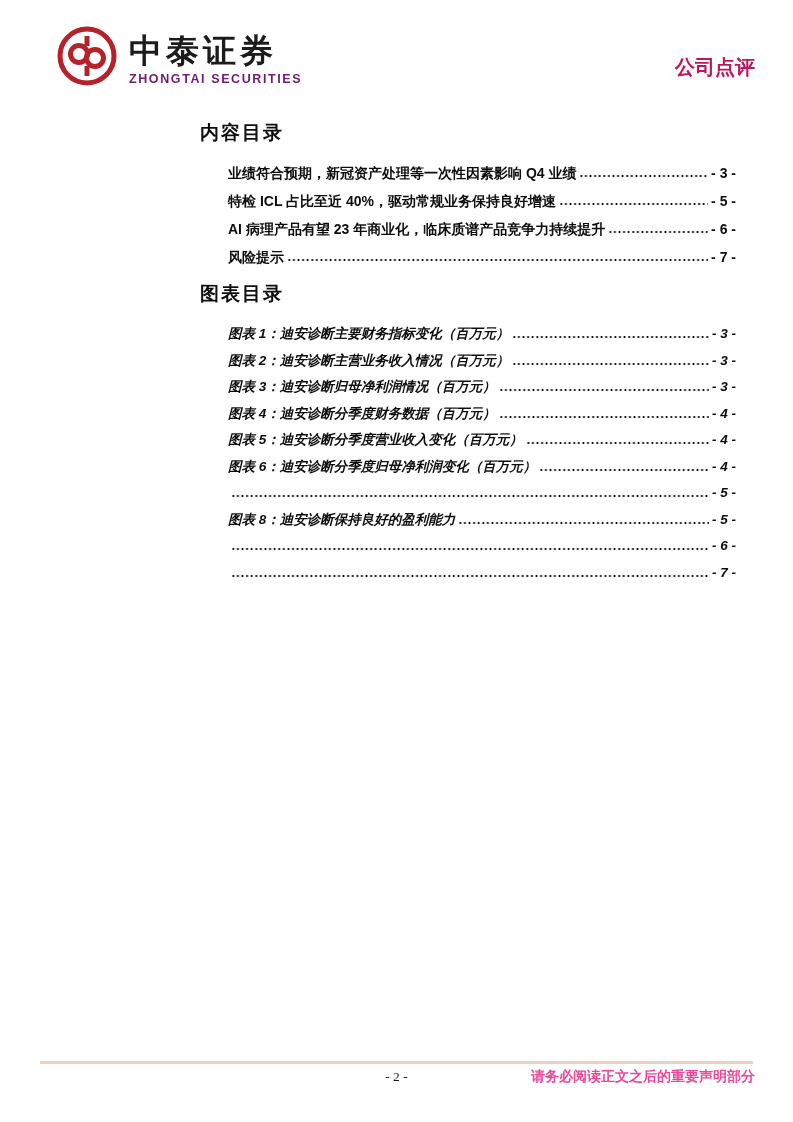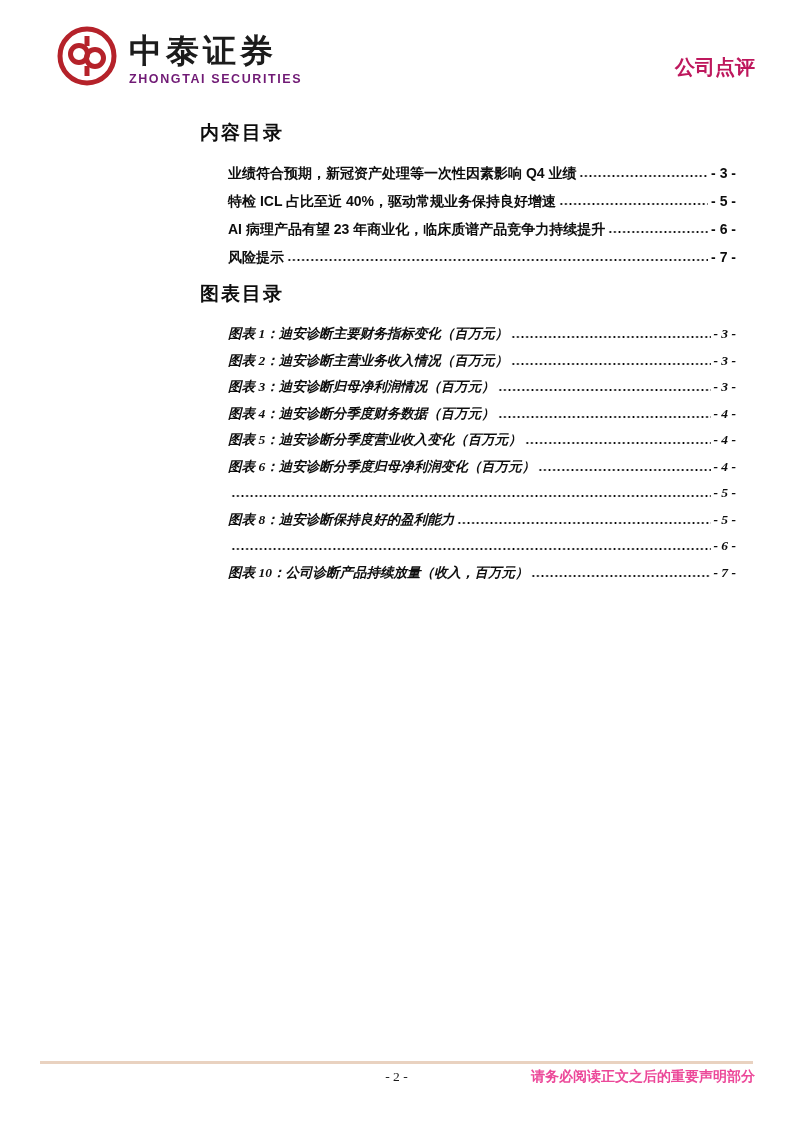--- a/index.html
+++ b/index.html
@@ -89,21 +89,21 @@
     font-weight: bold;
     line-height: 20px;
     color: #0d0d0d;
   }
   .figures-section { margin-top: 6px; }
   .figures-section .row { height: 26.5px; }
   .figures-section .row .label,
   .figures-section .row .page {
     font-style: italic;
     font-size: 13.5px;
-    font-family: Liberation Serif, serif;
+    font-family: Liberation Sans, sans-serif;
   }
 
   
   .footer-line {
     position: absolute;
     left: 40px;
     width: 713px;
     top: 1061px;
     height: 2.5px;
     background: #e9d2c0;
@@ -226,21 +226,20 @@
           <span class="leader"></span>
           <span class="page">- 5 -</span>
         </div>
 
         <div class="row">
           <span class="leader"></span>
           <span class="page">- 6 -</span>
         </div>
 
         <div class="row">
-          <span class="label">图表 10：公司诊断产品持续放量（收入，百万元）</span>
           <span class="leader"></span>
           <span class="page">- 7 -</span>
         </div>
 
       </div>
   </div>
 
 </div>
 
 <div class="footer-line"></div>

